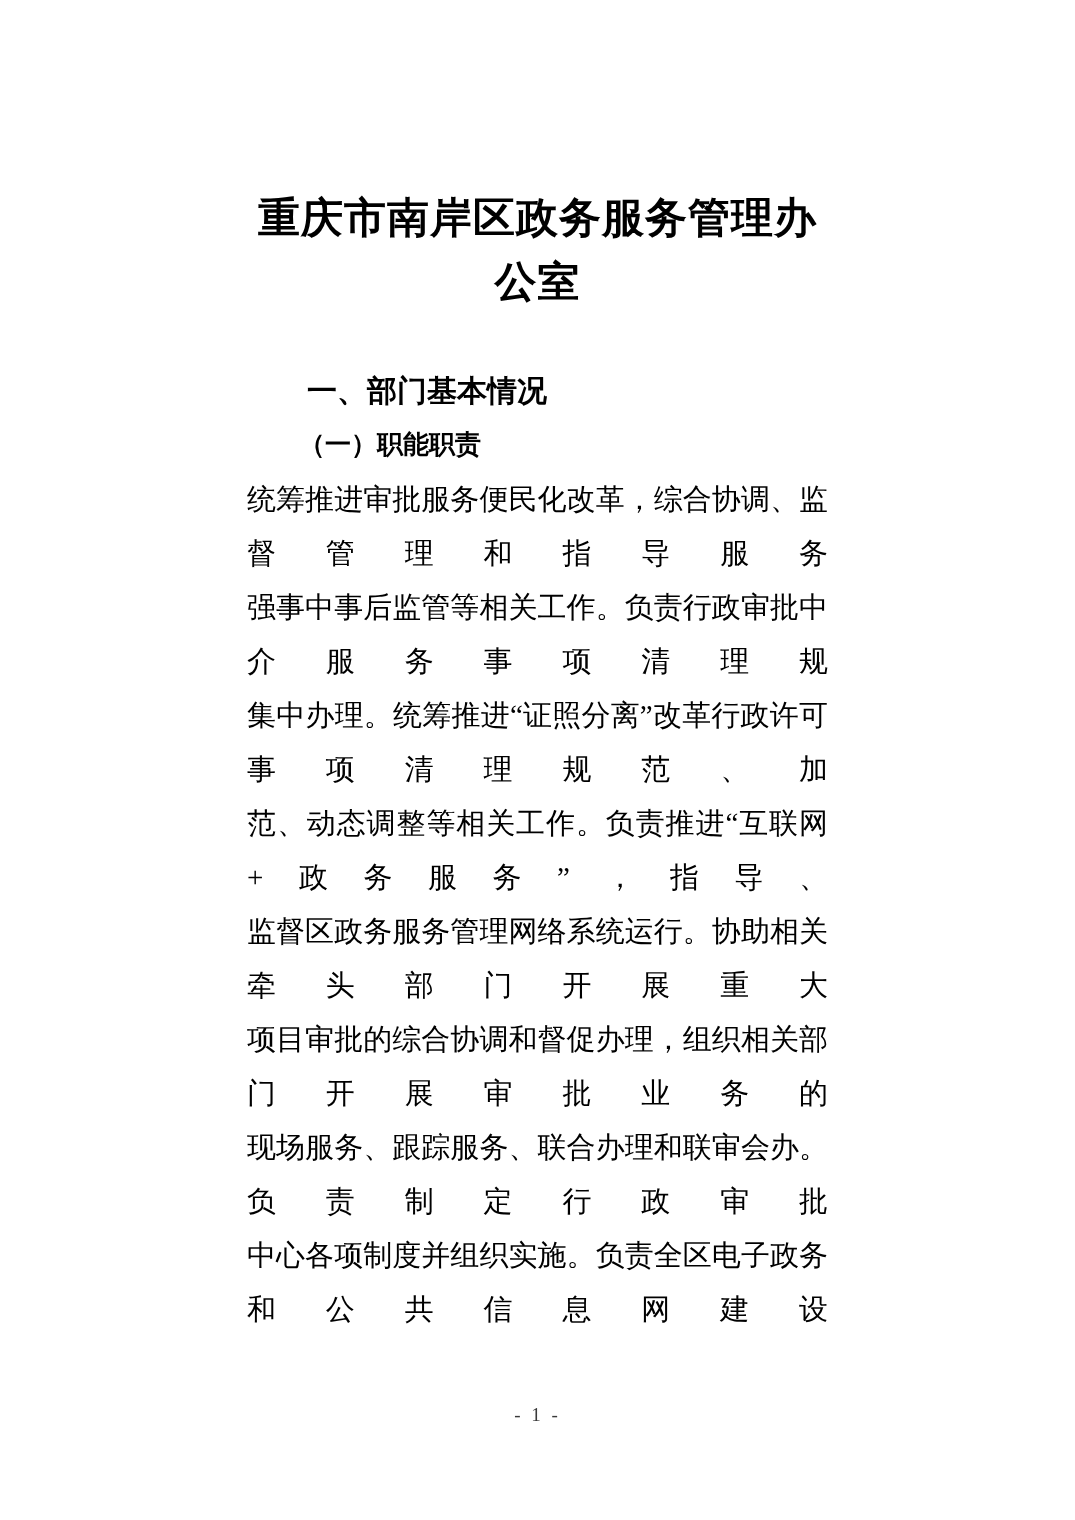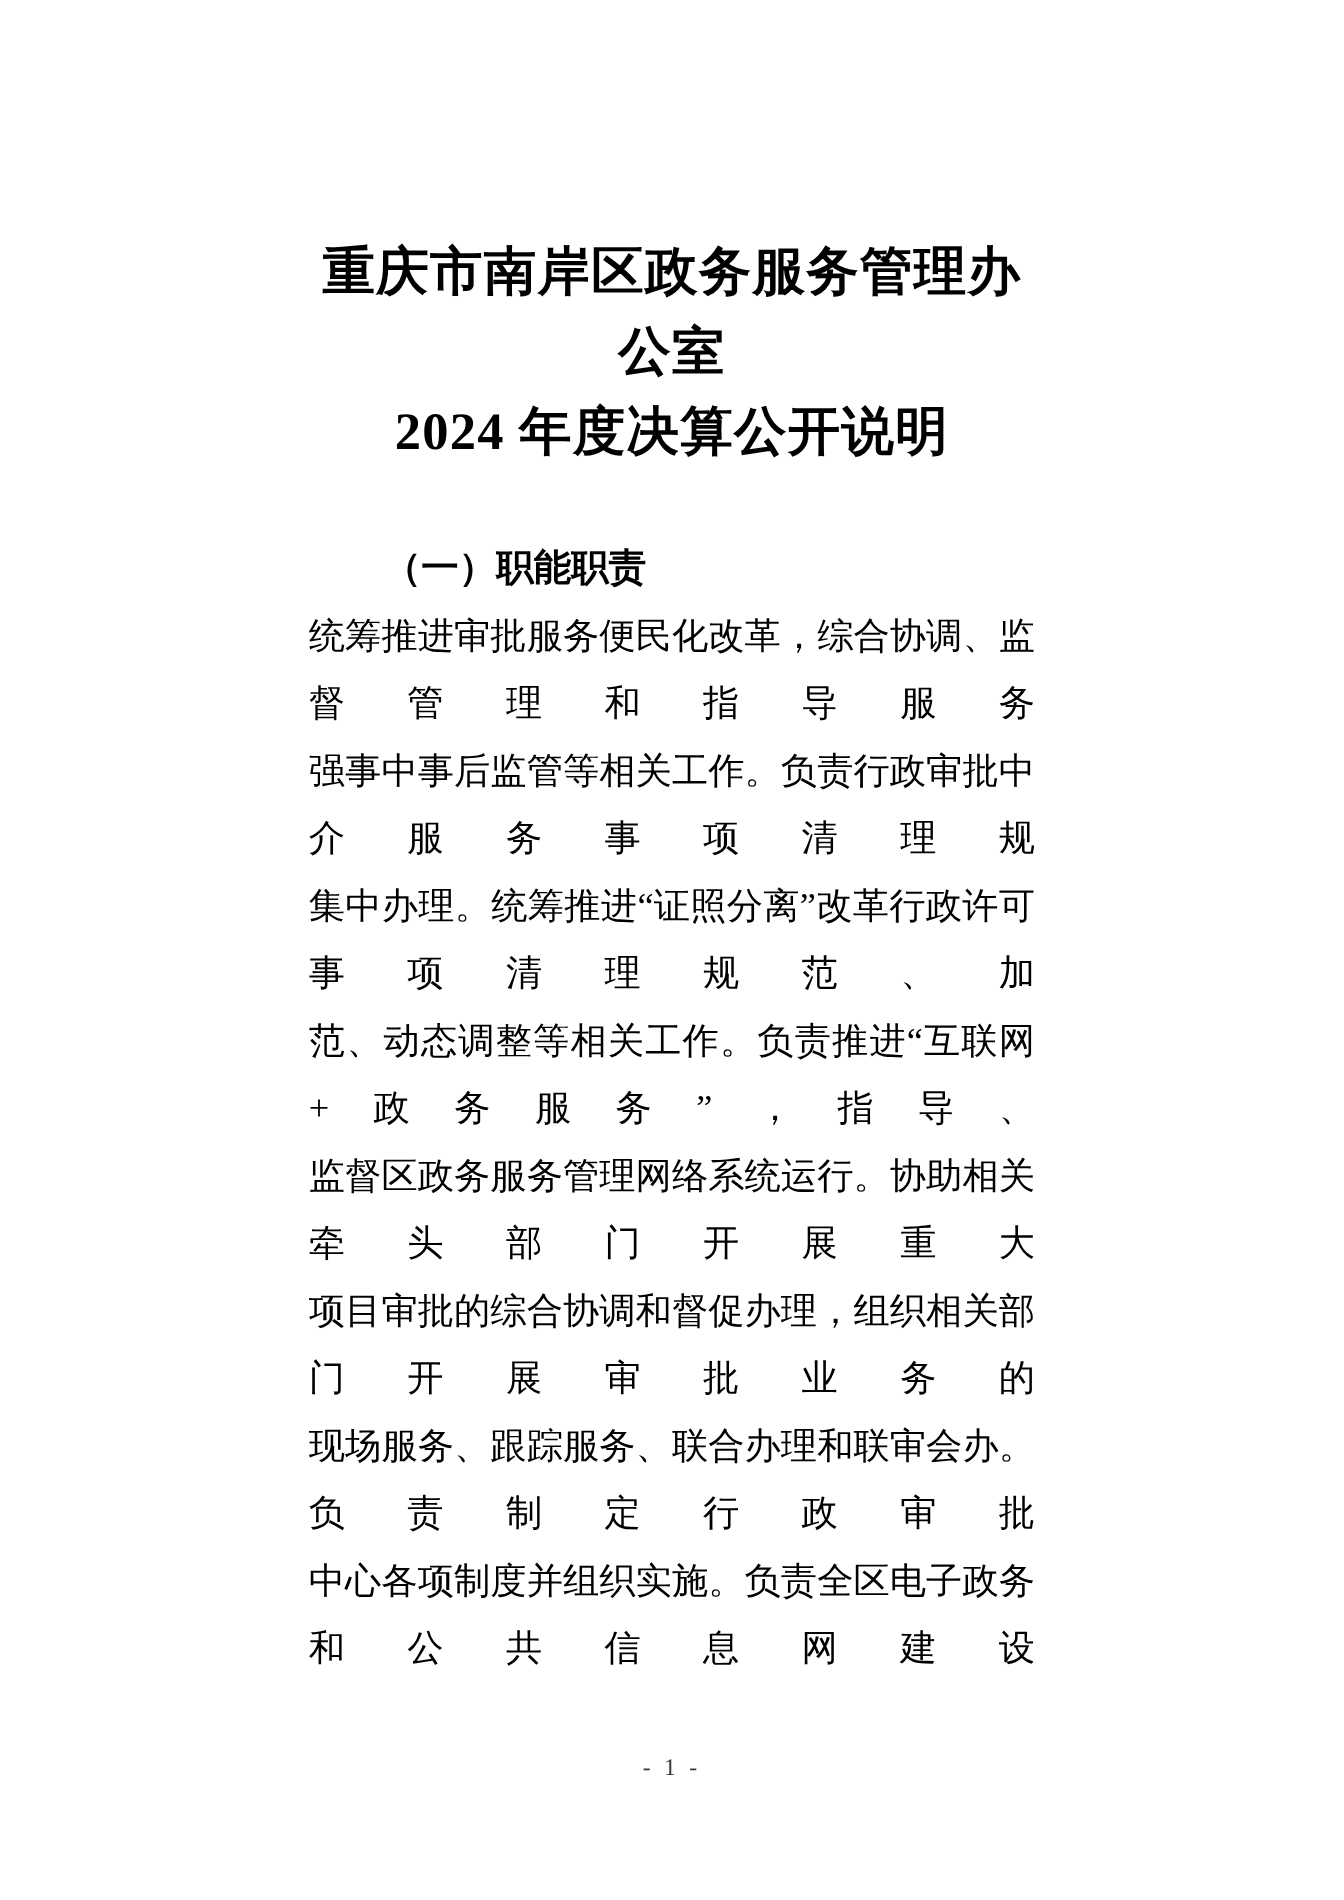--- a/index.html
+++ b/index.html
@@ -33,21 +33,21 @@
   .h1 {
     font-family: "Liberation Sans", sans-serif;
     font-size: 30px;
     font-weight: 700;
     line-height: 54px;
     text-indent: 2em;
     margin: 0;
   }
   .h2 {
     font-family: "Liberation Serif", serif;
-    font-size: 30px;
+    font-size: 26px;
     font-weight: 700;
     line-height: 54px;
     text-indent: 2em;
     margin: 0;
   }
   .para { margin: 0; }
   .line {
     display: block;
     font-size: 29px;
     font-weight: 400;
@@ -69,23 +69,23 @@
     font-family: "Liberation Serif", serif;
   }
 </style>
 </head>
 <body>
 
 <div class="page">
 
   <header class="title-block">
     <div class="title-line">重庆市南岸区政务服务管理办公室</div>
-    <div class="title-line">2024 年度决算公开说明</div>
   </header>
 
+  <div class="h1">一、部门基本情况</div>
 
   <div class="h2">（一）职能职责</div>
 
   <p class="para">
     <span class="line">统筹推进审批服务便民化改革，综合协调、监督管理和指导服务</span>
     <span class="line">强事中事后监管等相关工作。负责行政审批中介服务事项清理规</span>
     <span class="line">集中办理。统筹推进“证照分离”改革行政许可事项清理规范、加</span>
     <span class="line">范、动态调整等相关工作。负责推进“互联网+政务服务”，指导、</span>
     <span class="line">监督区政务服务管理网络系统运行。协助相关牵头部门开展重大</span>
     <span class="line">项目审批的综合协调和督促办理，组织相关部门开展审批业务的</span>

